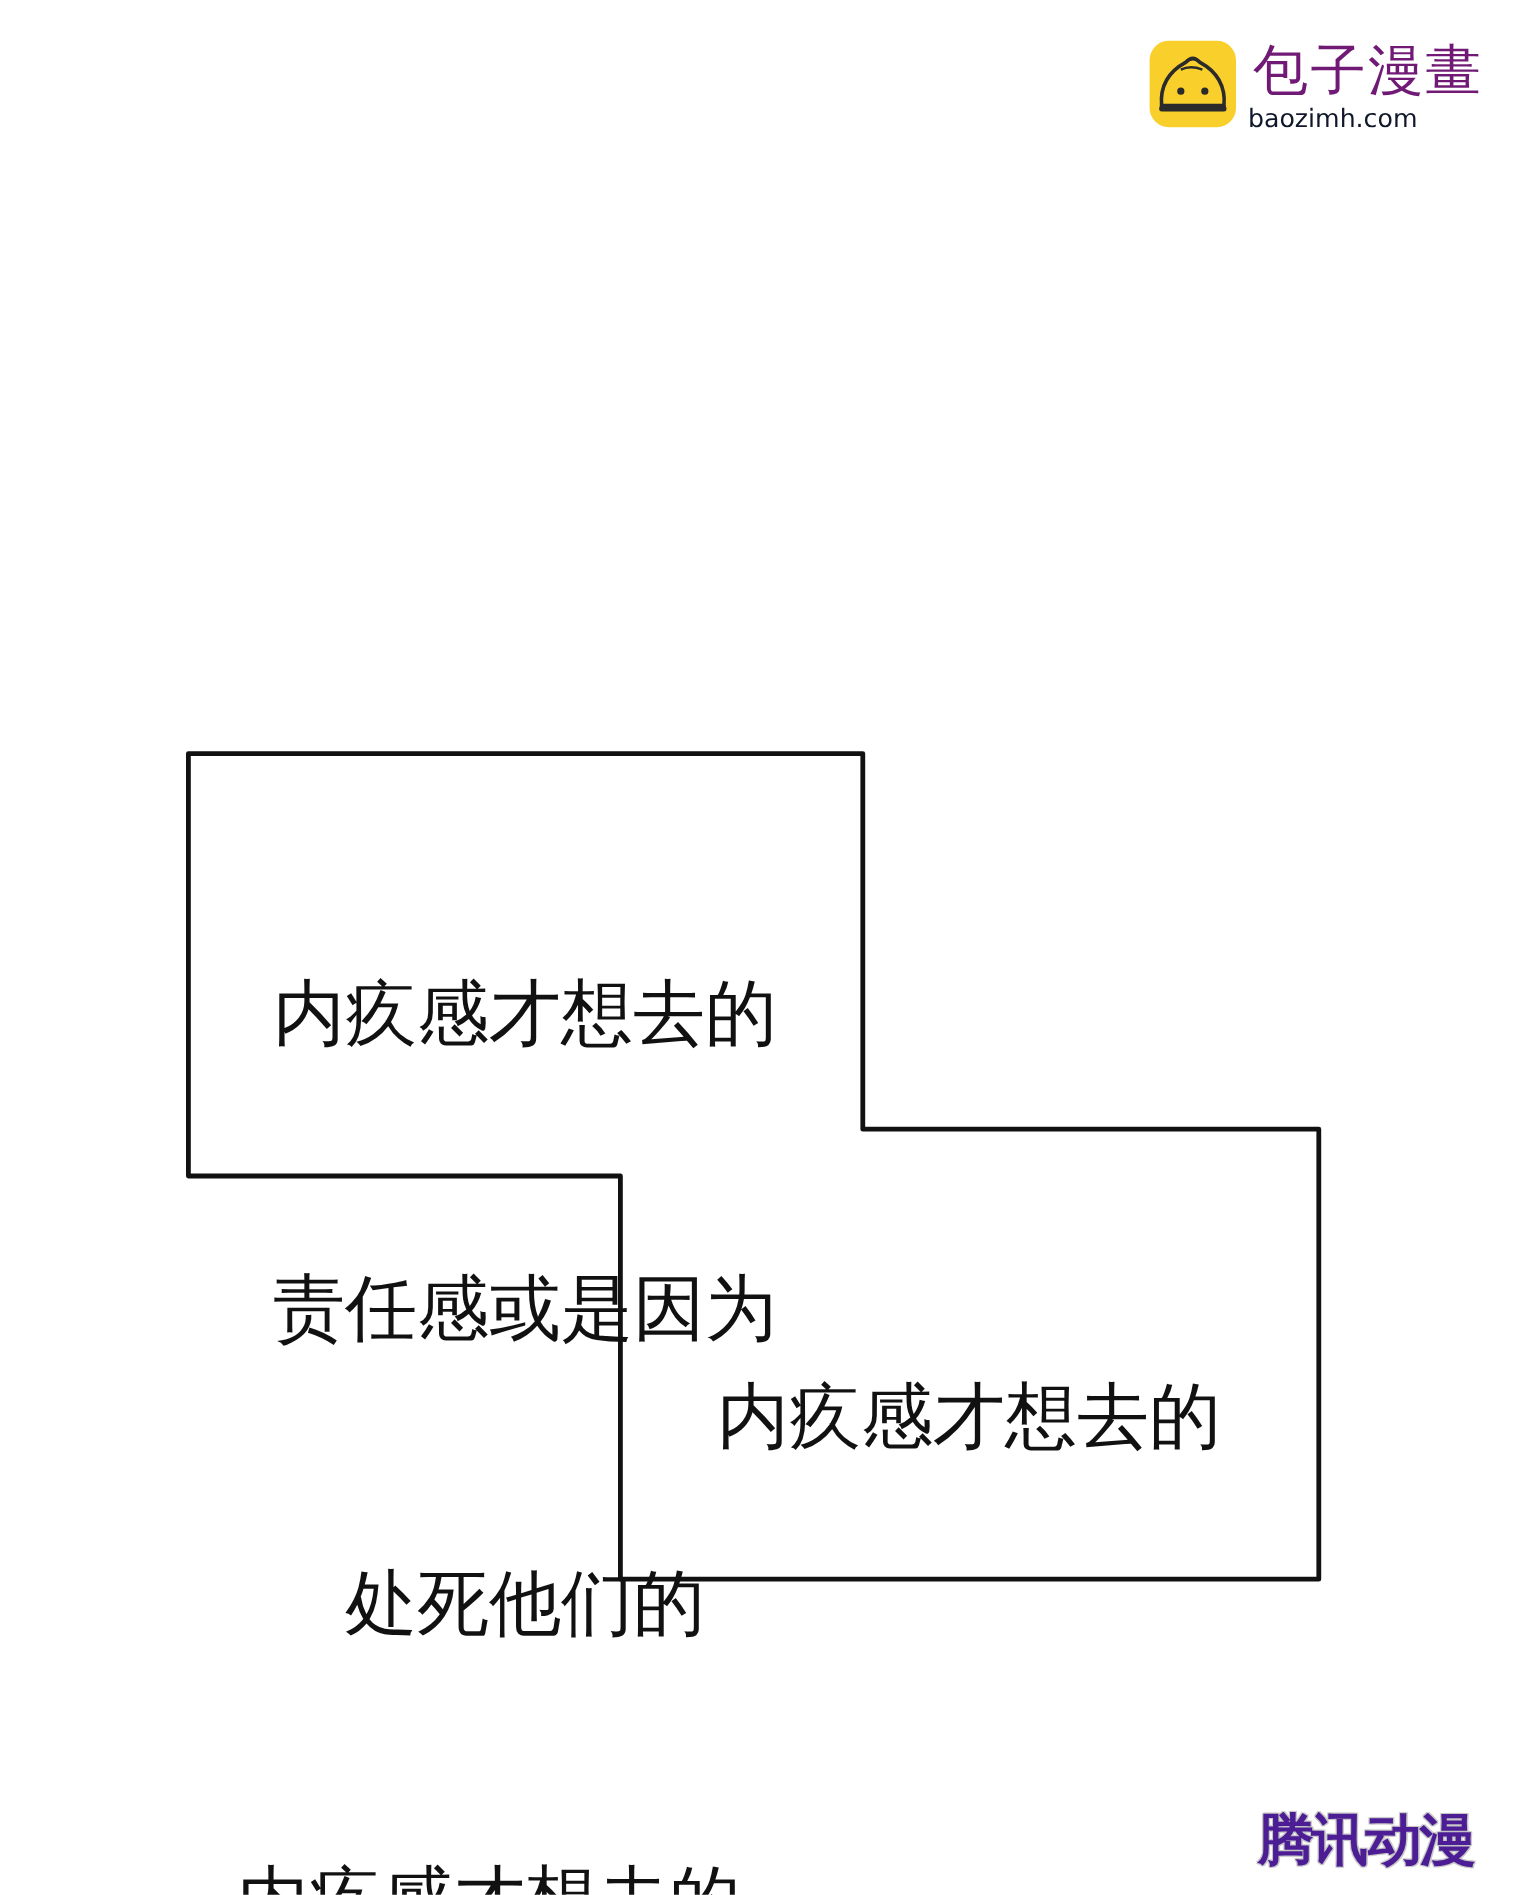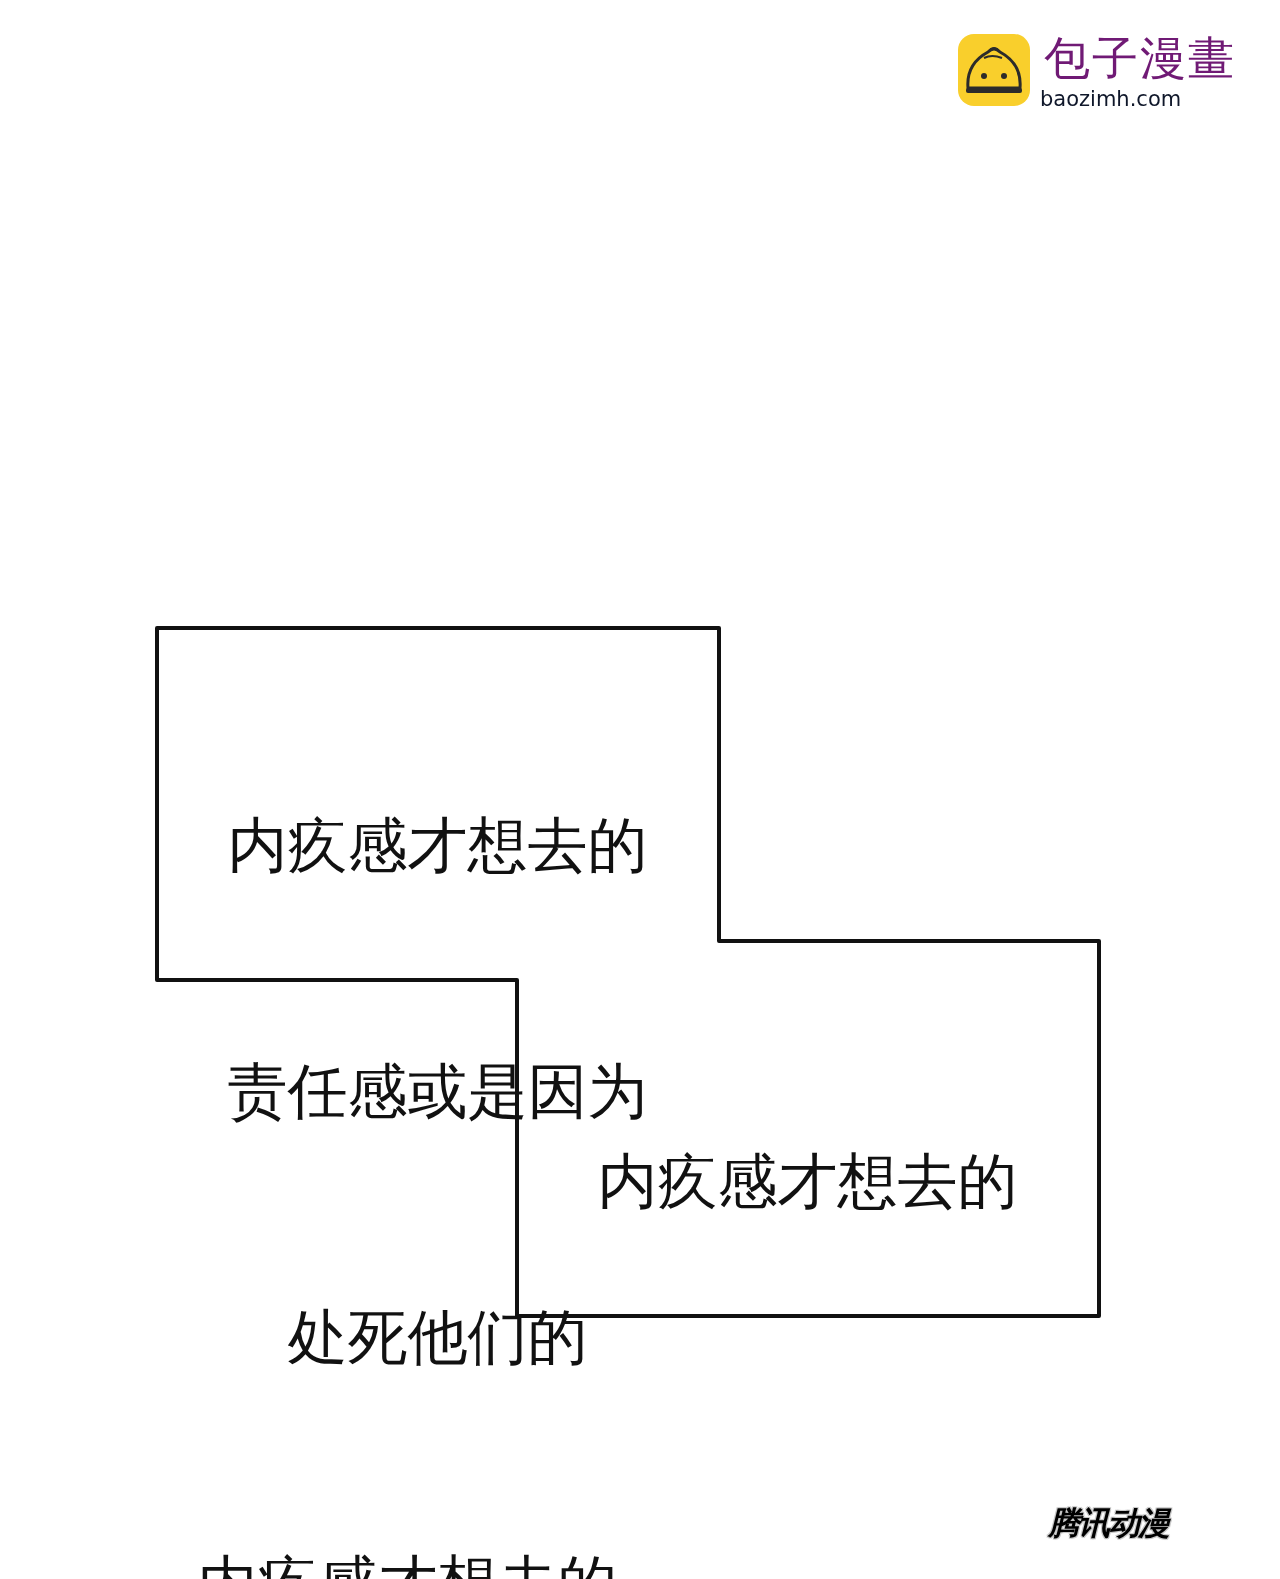--- a/index.html
+++ b/index.html
@@ -5,21 +5,21 @@
   html, body { margin:0; padding:0; background:#ffffff; }
   body { width:1280px; height:1579px; position:relative; overflow:hidden; font-family:"DejaVu Sans", sans-serif; }
   .logo { position:absolute; left:958px; top:34px; width:290px; height:80px; }
   .logo-icon { position:absolute; left:0; top:0; width:72px; height:72px; border-radius:16px; background:#f9cf2c; }
   .logo-title { position:absolute; left:86px; top:-4px; font-size:46px; color:#701a75; letter-spacing:2px; line-height:56px; }
   .logo-url { position:absolute; left:82px; top:48px; font-size:21px; color:#0f172a; line-height:34px; }
   .outline { position:absolute; left:0; top:0; }
   .caption { position:absolute; color:#111; font-size:60px; line-height:82px; text-align:center; white-space:pre; }
   .cap1 { left:160px; top:640px; width:555px; }
   .cap2 { left:520px; top:976px; width:575px; }
-  .watermark { position:absolute; left:1048px; top:1502px; width:200px; height:48px; font-size:32px; font-weight:bold; font-style:italic; color:#000000; text-shadow: 0 0 2px #bbb, 1px 1px 0 #ccc, -1px -1px 0 #ccc, 1px -1px 0 #ccc, -1px 1px 0 #ccc; letter-spacing:-2px; }
+  .watermark { position:absolute; left:1048px; top:1502px; width:200px; height:48px; font-size:47px; font-weight:bold; color:#4c1d95; text-shadow: 0 0 2px #bbb, 1px 1px 0 #ccc, -1px -1px 0 #ccc, 1px -1px 0 #ccc, -1px 1px 0 #ccc; letter-spacing:-2px; }
 </style>
 </head>
 <body>
 
 <div class="logo">
   <div class="logo-icon">
     <svg width="72" height="72" viewBox="0 0 72 72">
       <path d="M10 54 Q8 30 30 18 Q36 12 42 18 Q64 30 62 54 Z" fill="#f9cf2c" stroke="#2b2b2b" stroke-width="3"></path>
       <path d="M26 24 Q34 20 44 24" stroke="#2b2b2b" stroke-width="2" fill="none"></path>
       <path d="M30 18 Q36 10 42 18" stroke="#2b2b2b" stroke-width="2" fill="none"></path>

